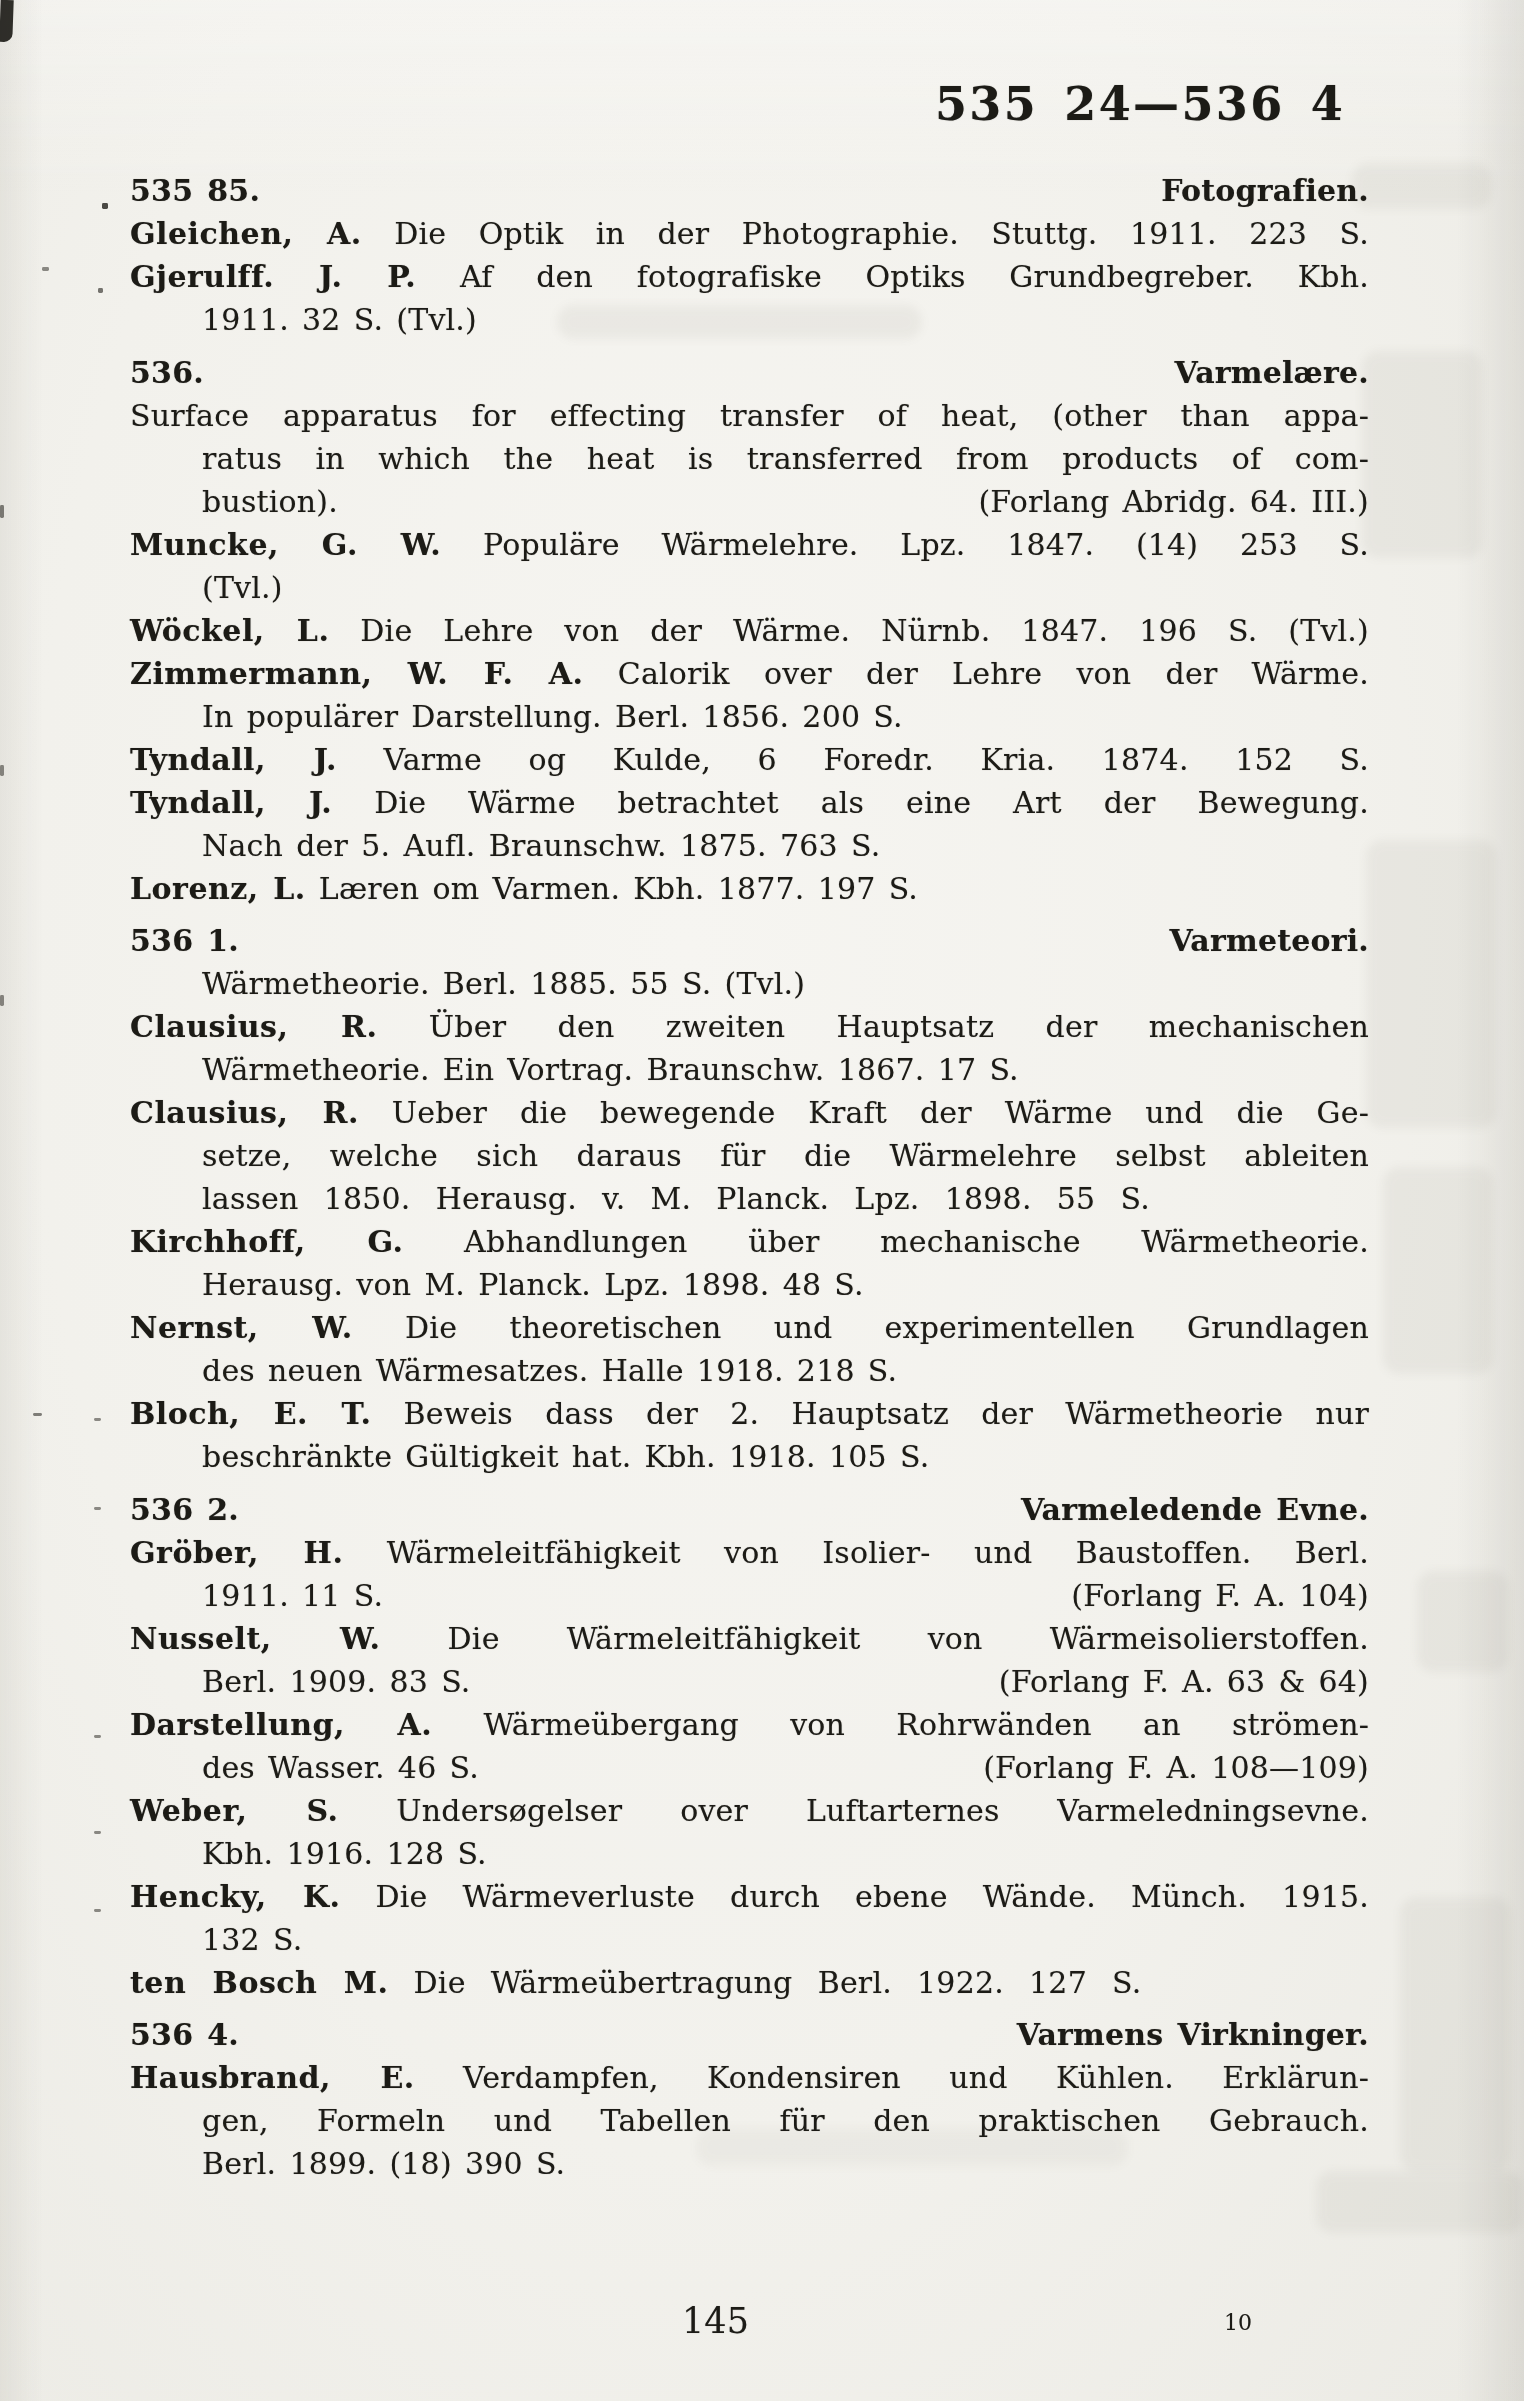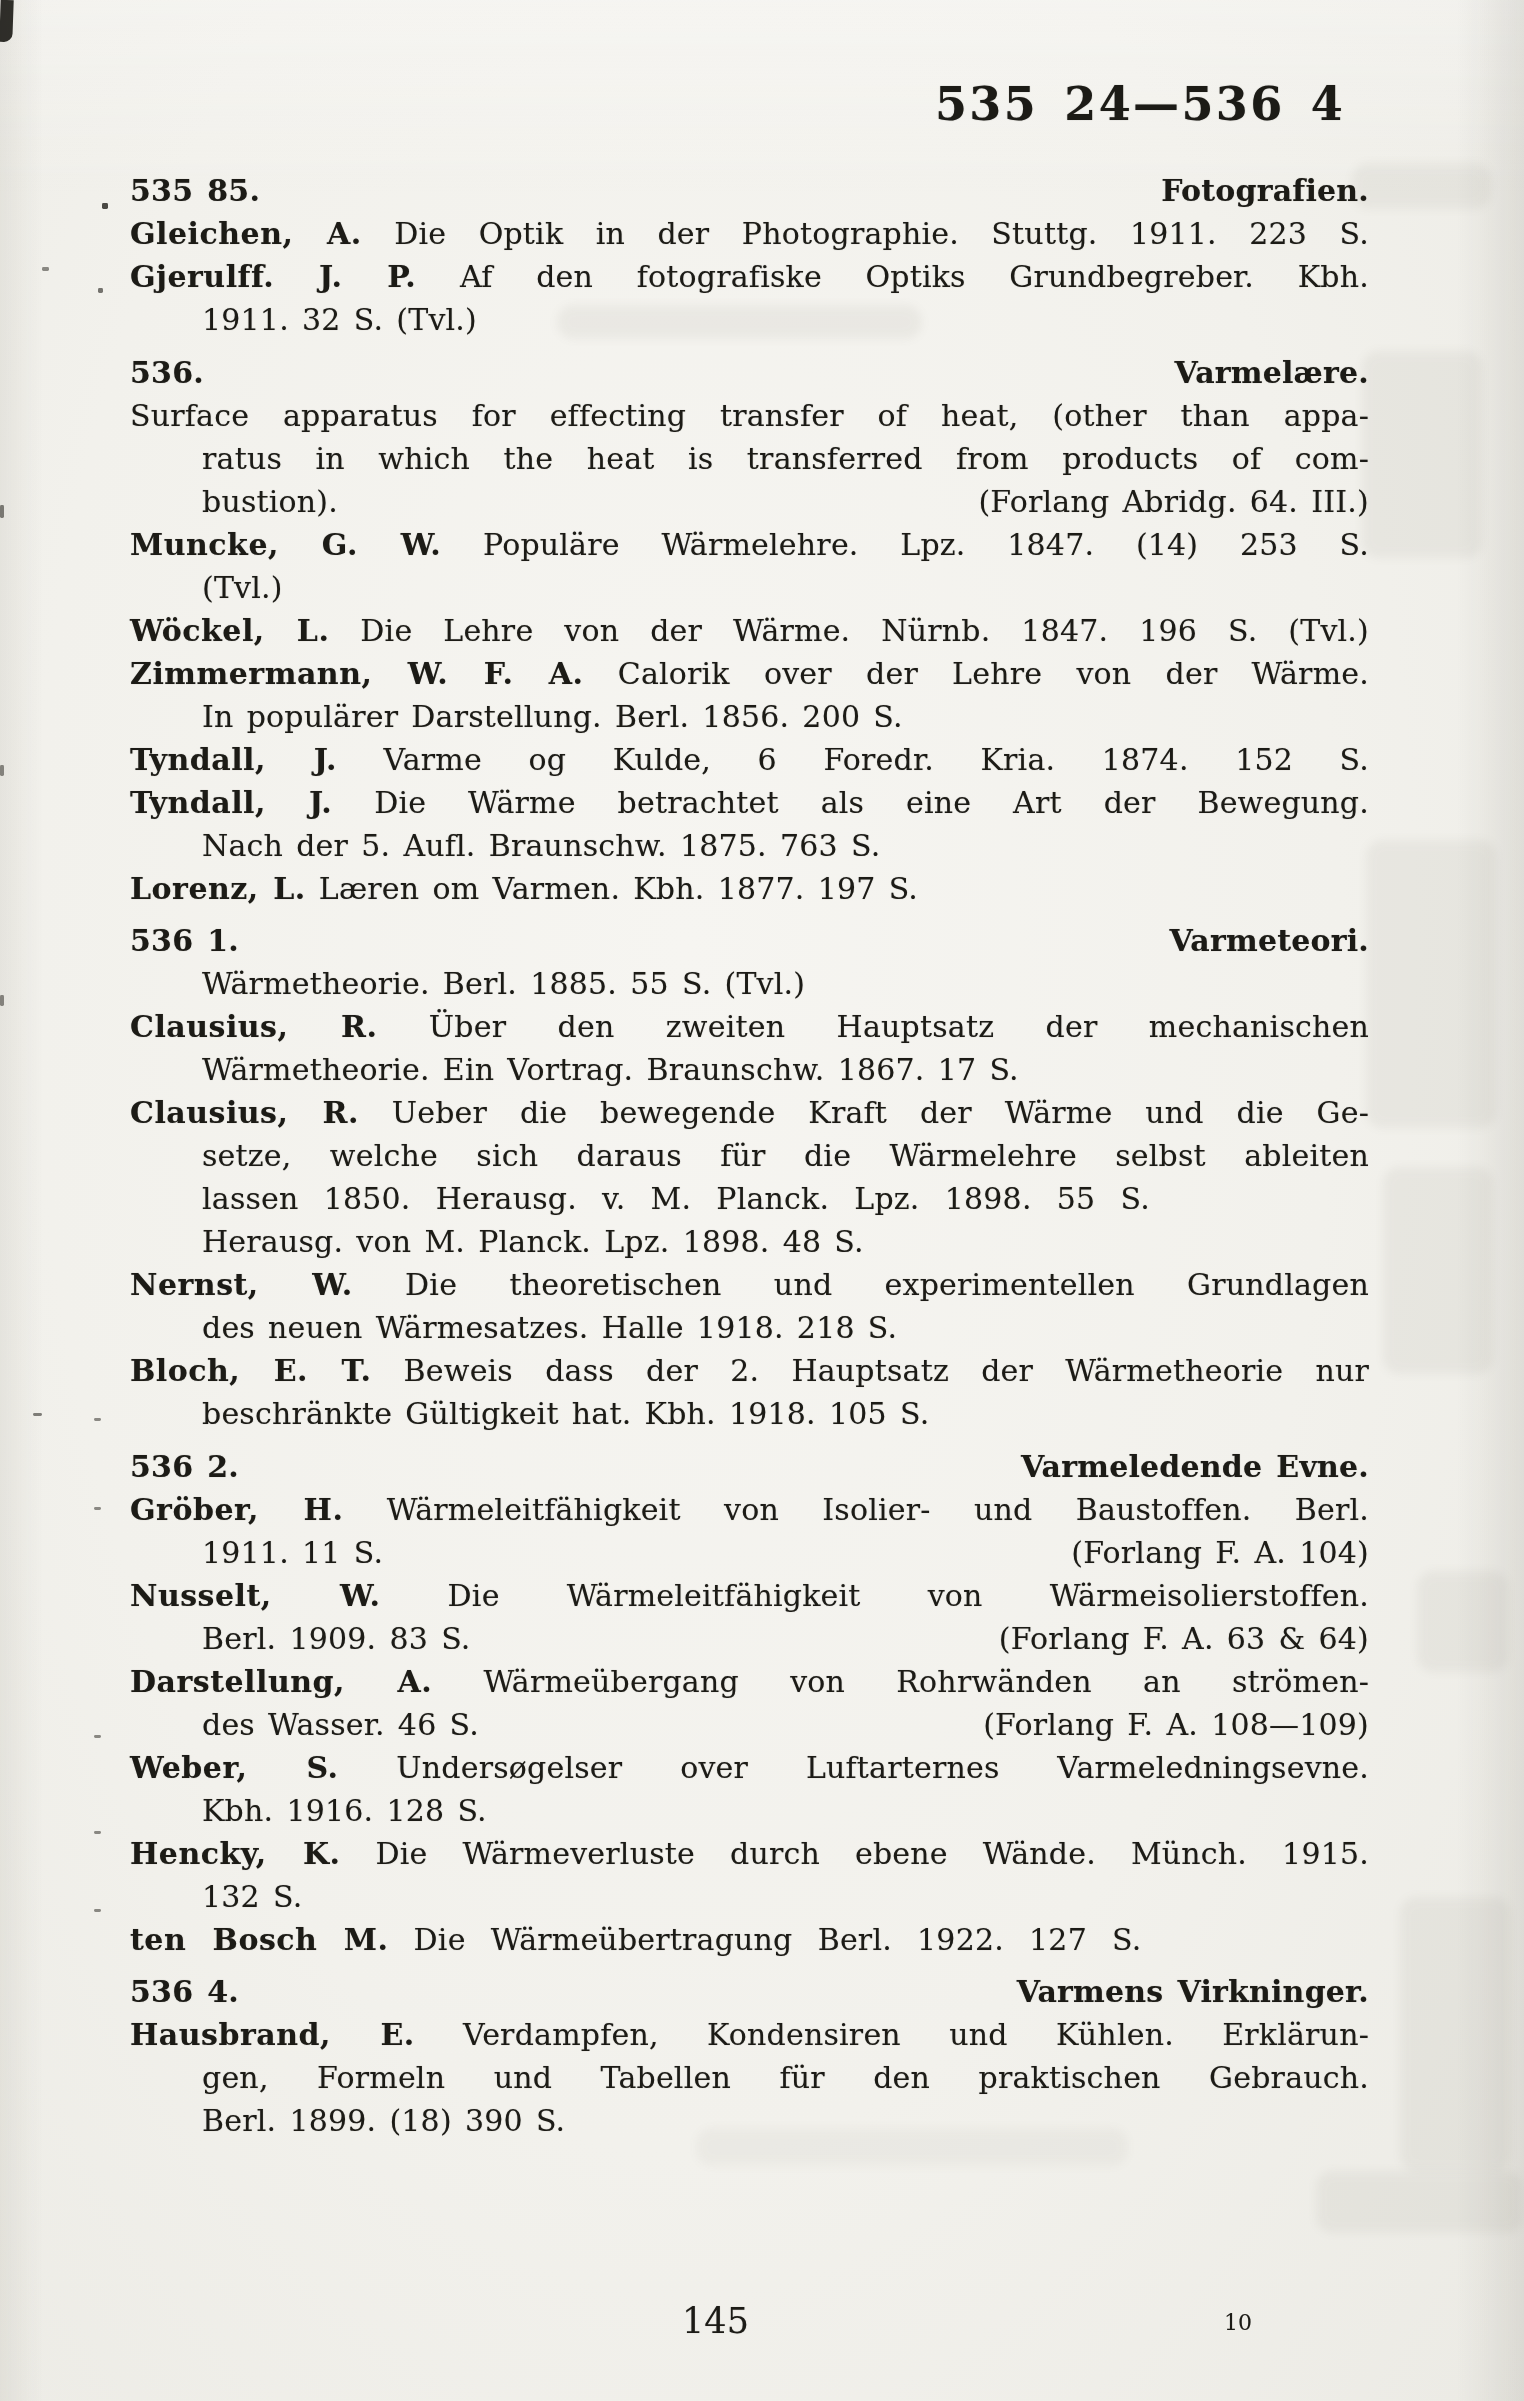--- a/index.html
+++ b/index.html
@@ -140,20 +140,21 @@
     <div class="line section">
       <span>536 1.</span>
       <span>Varmeteori.</span>
     </div>
     <div class="line indent"><span>Wärmetheorie. Berl. 1885. 55 S. (Tvl.)</span></div>
     <div class="line justify"><b>Clausius, R.</b> <span>Über den zweiten Hauptsatz der mechanischen</span></div>
     <div class="line indent"><span>Wärmetheorie. Ein Vortrag. Braunschw. 1867. 17 S.</span></div>
     <div class="line justify"><b>Clausius, R.</b> <span>Ueber die bewegende Kraft der Wärme und die Ge-</span></div>
     <div class="line justify indent"><span>setze, welche sich daraus für die Wärmelehre selbst ableiten</span></div>
     <div class="line indent wide"><span>lassen 1850. Herausg. v. M. Planck. Lpz. 1898. 55 S.</span></div>
+    <div class="line justify"><b>Kirchhoff, G.</b> <span>Abhandlungen über mechanische Wärmetheorie.</span></div>
     <div class="line indent"><span>Herausg. von M. Planck. Lpz. 1898. 48 S.</span></div>
     <div class="line justify"><b>Nernst, W.</b> <span>Die theoretischen und experimentellen Grundlagen</span></div>
     <div class="line indent"><span>des neuen Wärmesatzes. Halle 1918. 218 S.</span></div>
     <div class="line justify"><b>Bloch, E. T.</b> <span>Beweis dass der 2. Hauptsatz der Wärmetheorie nur</span></div>
     <div class="line indent"><span>beschränkte Gültigkeit hat. Kbh. 1918. 105 S.</span></div>
     <div class="line section">
       <span>536 2.</span>
       <span>Varmeledende Evne.</span>
     </div>
     <div class="line justify"><b>Gröber, H.</b> <span>Wärmeleitfähigkeit von Isolier- und Baustoffen. Berl.</span></div>

